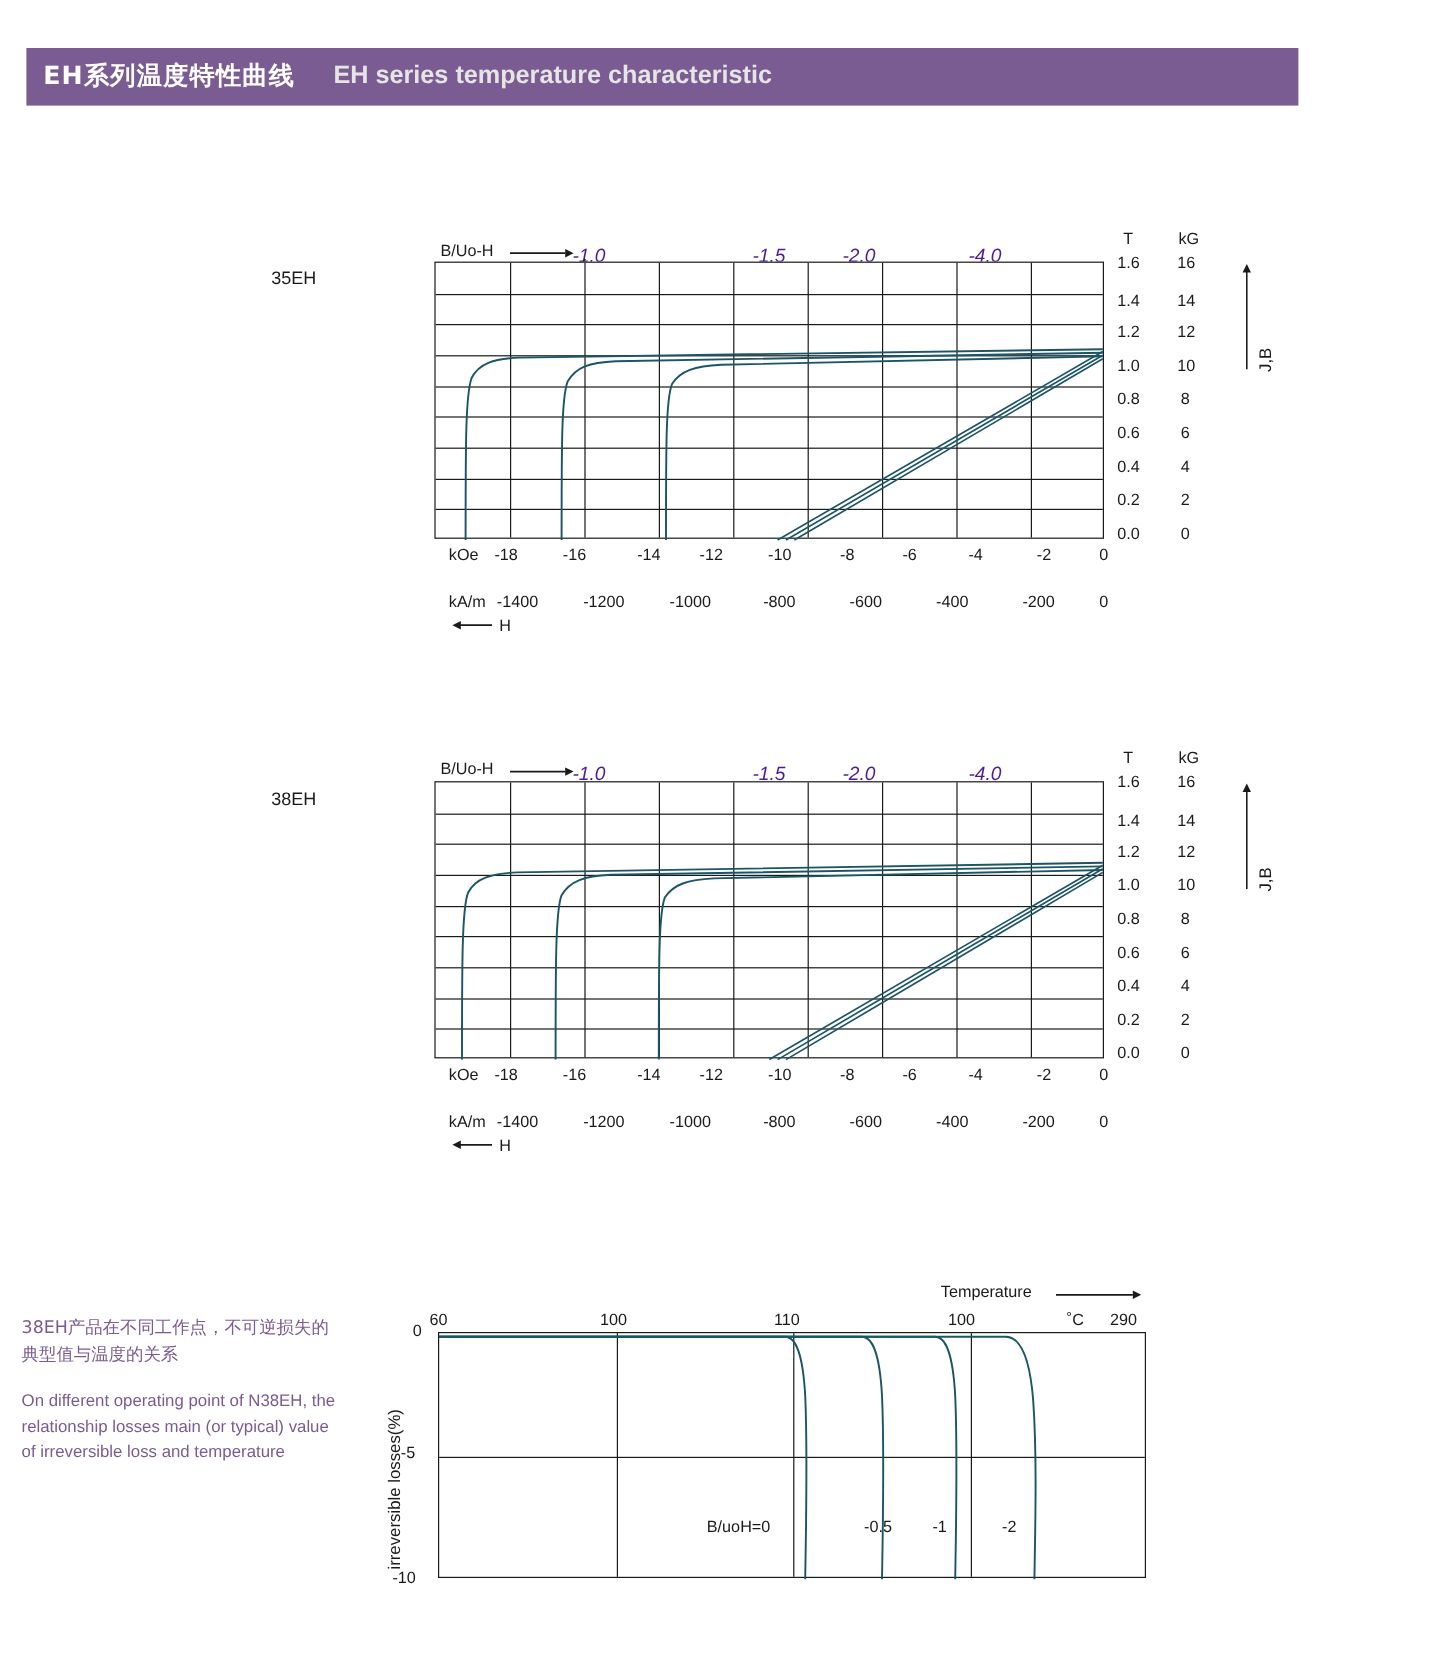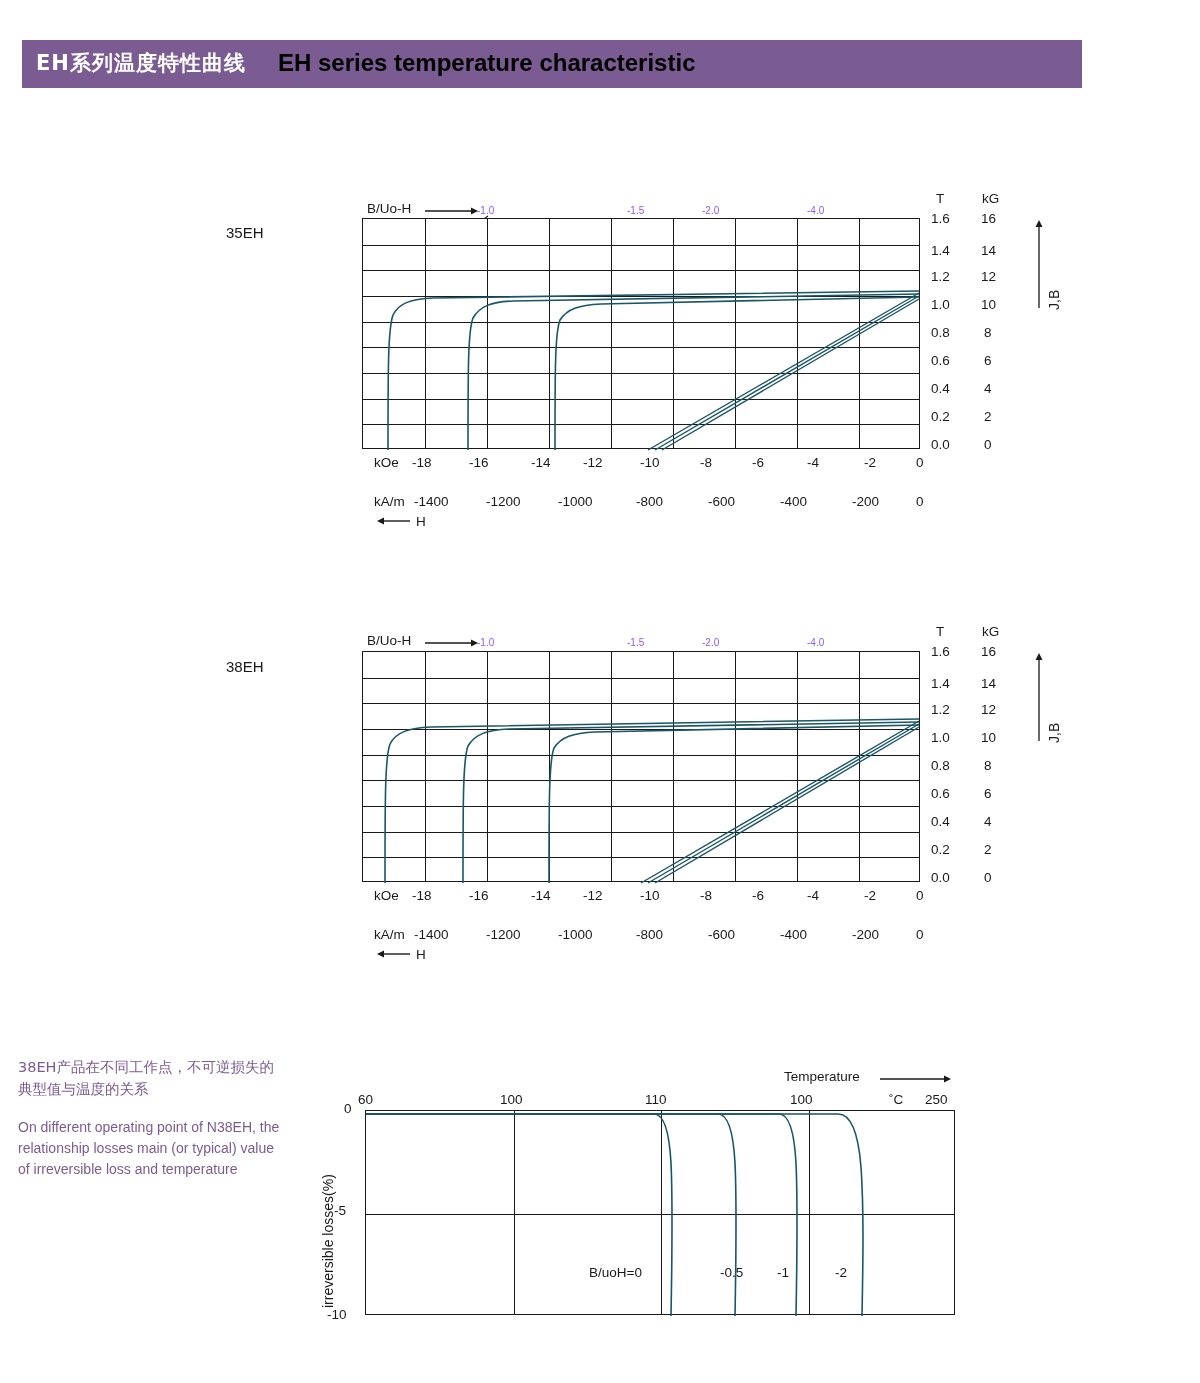--- a/index.html
+++ b/index.html
@@ -11,21 +11,21 @@
   
   .banner{
     position:absolute;left:22px;top:40px;width:1060px;height:45px;
     background:#7b5c92;display:flex;align-items:center;
   }
   .banner .cn{
     color:#ffffff;font-size:21px;font-weight:bold;margin-left:14px;
     letter-spacing:1px;font-family:"DejaVu Sans", sans-serif;
   }
   .banner .en{
-    color:#000000;font-size:24px;font-weight:bold;margin-left:32px;
+    color:#e5e5e5;font-size:21px;font-weight:bold;margin-left:32px;
     font-family:"Liberation Sans", sans-serif;
   }
   .banner-underline{
     position:absolute;left:22px;top:85px;width:1060px;height:3px;background:#7b5c92;
   }
 
   
   .chart-block{position:absolute;}
   .series-label{
     position:absolute;font-size:15px;color:#1a1a1a;
@@ -34,28 +34,28 @@
     position:absolute;border:1.3px solid #1a1a1a;background:#fff;
     box-sizing:border-box;
   }
   .plot .vline,.plot .hline{position:absolute;background:#1a1a1a;}
   .plot .vline{width:1px;top:0;bottom:0;}
   .plot .hline{height:1px;left:0;right:0;}
   .curve{position:absolute;left:0;top:0;overflow:visible;}
   .tick-lab{position:absolute;font-size:13.5px;color:#1a1a1a;white-space:nowrap;}
   .ax-lab{position:absolute;font-size:13.5px;color:#1a1a1a;white-space:nowrap;}
   .temp-lab{position:absolute;font-size:13.5px;color:#1a1a1a;background:#fff;padding:0 1px;}
-  .bu-lab{position:absolute;font-size:10px;color:#8b5cf6;white-space:nowrap;}
+  .bu-lab{position:absolute;font-size:16px;color:#4c1d95;white-space:nowrap;font-style:italic;}
   .rot-lab{
     position:absolute;font-size:14px;color:#1a1a1a;
     transform:rotate(-90deg);transform-origin:left top;white-space:nowrap;
   }
 
   
-  .caption{position:absolute;left:18px;top:1056px;width:265px;}
+  .caption{position:absolute;left:18px;top:1096px;width:265px;}
   .caption .cn{
     color:#7b5c92;font-size:14.5px;line-height:1.55;
     font-family:"DejaVu Sans", sans-serif;
   }
   .caption .en{
     color:#7b5c92;font-size:14px;line-height:1.5;margin-top:16px;
     font-family:"Liberation Sans", sans-serif;
   }
 </style>
 </head>
@@ -308,21 +308,21 @@
   <svg style="position:absolute;left:880px;top:33px;" width="72" height="12">
     <line x1="0" y1="6" x2="64" y2="6" stroke="#1a1a1a" stroke-width="1.4"></line>
     <polygon points="64,2.5 71,6 64,9.5" fill="#1a1a1a"></polygon>
   </svg>
 
   <div class="tick-lab" style="left:358px;top:52px;">60</div>
   <div class="tick-lab" style="left:500px;top:52px;">100</div>
   <div class="tick-lab" style="left:645px;top:52px;">110</div>
   <div class="tick-lab" style="left:790px;top:52px;">100</div>
   <div class="ax-lab" style="left:889px;top:52px;">˚C</div>
-  <div class="tick-lab" style="left:925px;top:52px;">250</div>
+  <div class="tick-lab" style="left:925px;top:52px;">290</div>
 
   <div class="tick-lab" style="left:344px;top:61px;">0</div>
   <div class="tick-lab" style="left:334px;top:163px;">-5</div>
   <div class="tick-lab" style="left:327px;top:267px;">-10</div>
 
   <div class="rot-lab" style="left:320px;top:268px;">irreversible  losses(%)</div>
 
   <div class="plot" style="left:365px;top:70px;width:590px;height:205px;">
     <div class="vline" style="left:147.5px;"></div>
     <div class="vline" style="left:295px;"></div>

